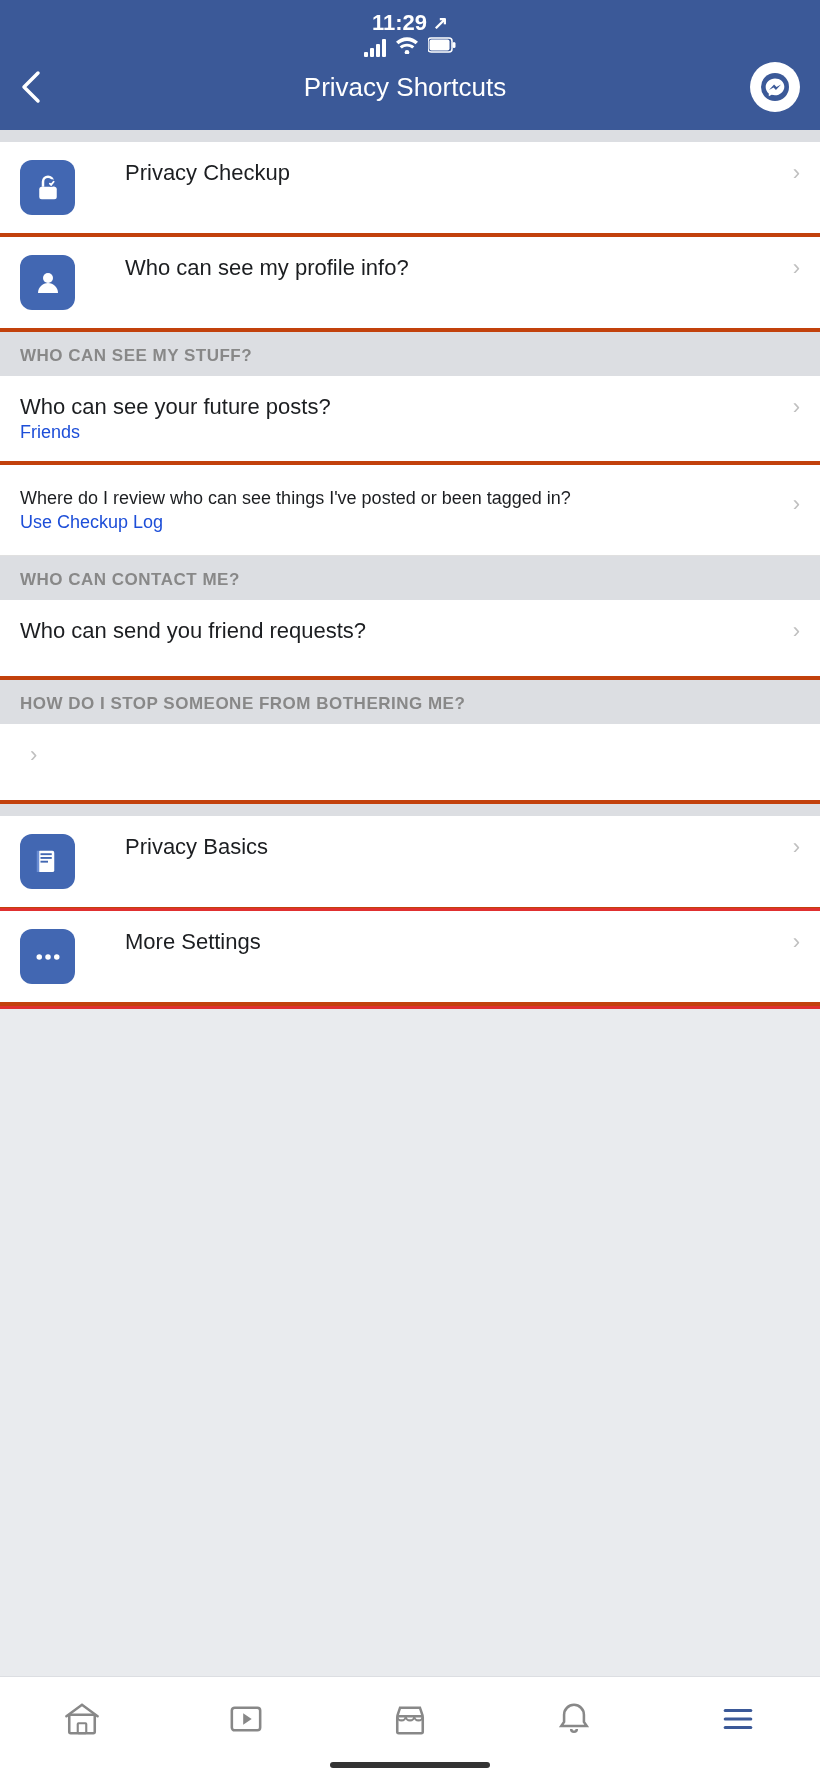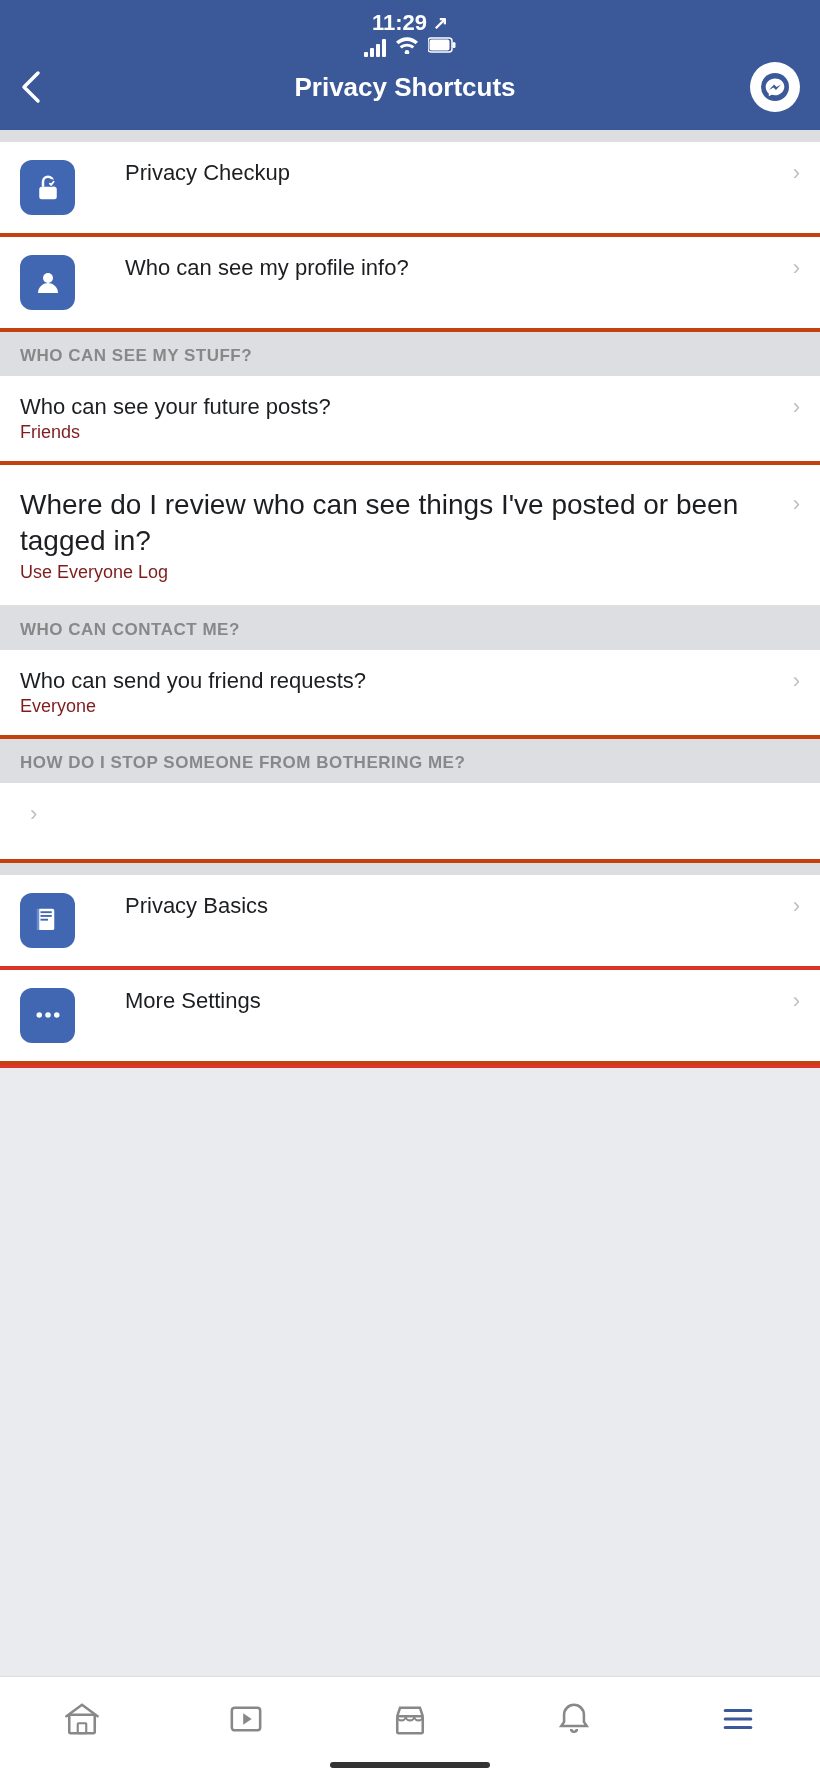--- a/index.html
+++ b/index.html
@@ -64,21 +64,21 @@
       color: white;
       font-size: 28px;
       cursor: pointer;
       width: 40px;
       display: flex;
       align-items: center;
     }
     .nav-title {
       color: white;
       font-size: 26px;
-      font-weight: 700;
+      font-weight: 400;
     }
     .nav-messenger {
       width: 50px;
       height: 50px;
       background: white;
       border-radius: 50%;
       display: flex;
       align-items: center;
       justify-content: center;
       cursor: pointer;
@@ -129,21 +129,21 @@
     .menu-text {
       flex: 1;
     }
     .menu-title {
       font-size: 22px;
       color: #1c1e21;
       font-weight: 400;
     }
     .menu-subtitle {
       font-size: 18px;
-      color: #7f1d1d;
+      color: #1d4ed8;
       margin-top: 2px;
     }
     .chevron {
       color: #c0c0c0;
       font-size: 22px;
       margin-left: 10px;
     }
 
     
     .section-header {
@@ -161,21 +161,21 @@
     
     .menu-item-multiline {
       background: white;
       display: flex;
       align-items: flex-start;
       padding: 22px 20px;
       border-bottom: 1px solid #e0e0e0;
       cursor: pointer;
     }
     .menu-item-multiline .menu-text .menu-title {
-      font-size: 28px;
+      font-size: 18px;
       line-height: 1.3;
     }
     .menu-item-multiline .chevron {
       margin-top: 4px;
     }
 
     
     .tab-bar {
       position: fixed;
       bottom: 0;
@@ -299,33 +299,32 @@
     <div class="menu-text">
       <div class="menu-title">Who can see your future posts?</div>
       <div class="menu-subtitle">Friends</div>
     </div>
     <span class="chevron">›</span>
   </div>
 
   <div class="menu-item-multiline">
     <div class="menu-text">
       <div class="menu-title">Where do I review who can see things I've posted or been tagged in?</div>
-      <div class="menu-subtitle">Use Everyone Log</div>
+      <div class="menu-subtitle">Use Checkup Log</div>
     </div>
     <span class="chevron">›</span>
   </div>
 
   <div class="section-header">
     <span class="section-header-text">WHO CAN CONTACT ME?</span>
   </div>
 
   <div class="menu-item">
     <div class="menu-text">
       <div class="menu-title">Who can send you friend requests?</div>
-      <div class="menu-subtitle">Everyone</div>
     </div>
     <span class="chevron">›</span>
   </div>
 
   <div class="section-header">
     <span class="section-header-text">HOW DO I STOP SOMEONE FROM BOTHERING ME?</span>
   </div>
 
   <div class="menu-item">
     <span class="chevron">›</span>

